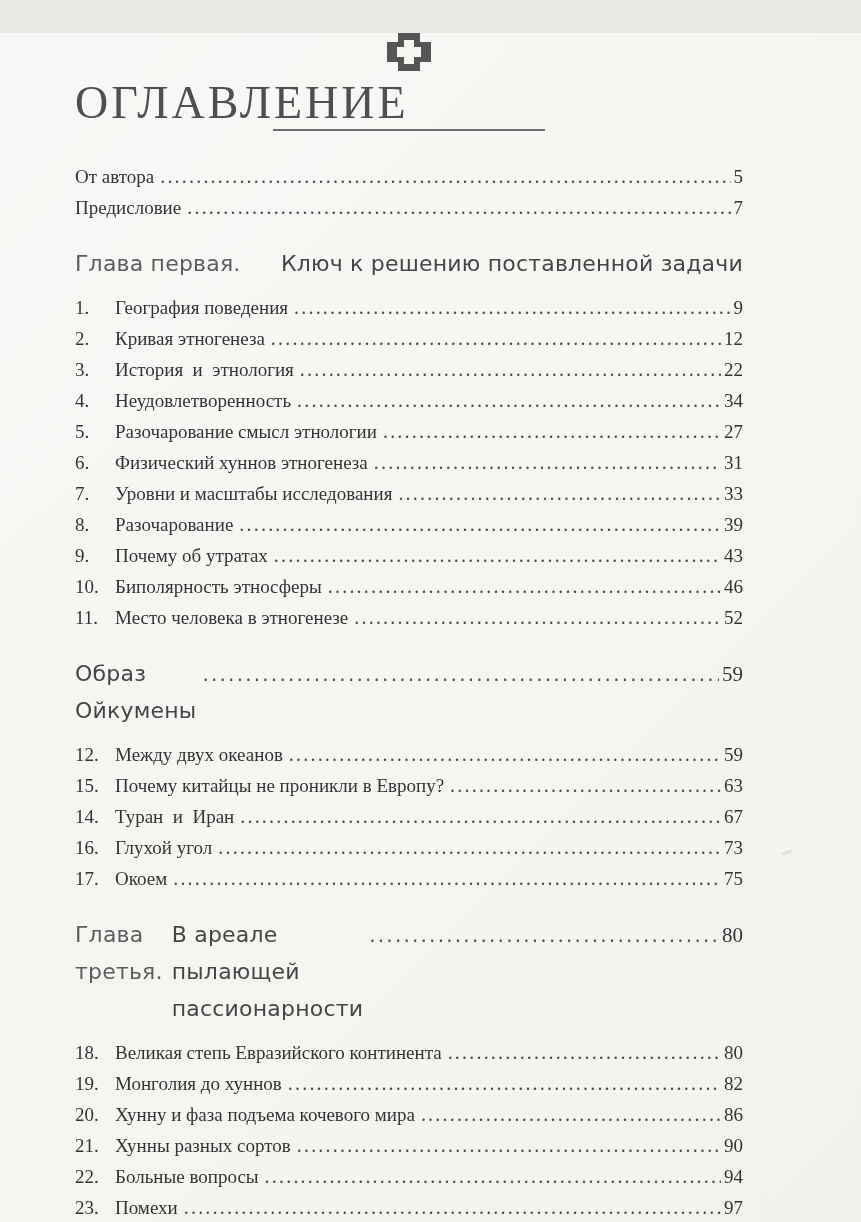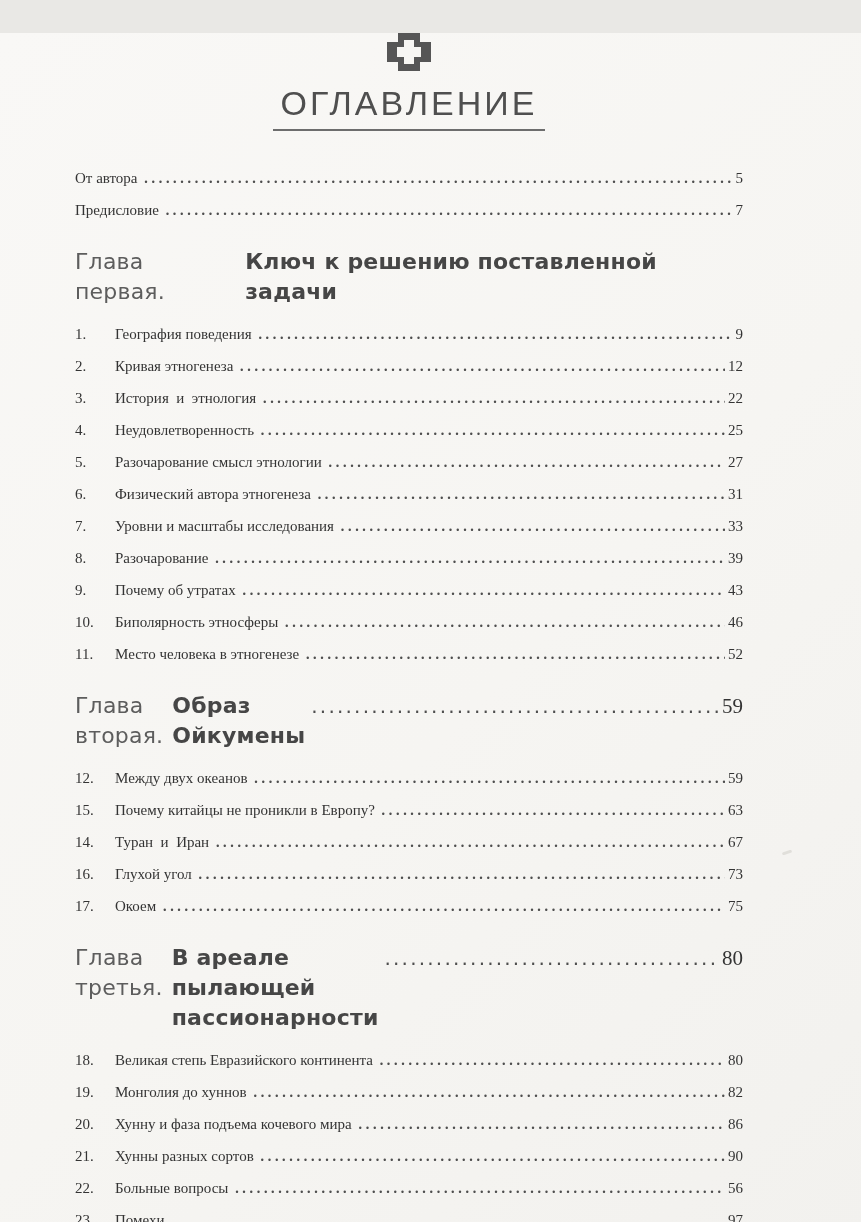--- a/index.html
+++ b/index.html
@@ -14,39 +14,39 @@
     width: 861px; height: 1222px;
     background: linear-gradient(135deg, #f9f8f6 0%, #f6f5f2 55%, #f2f1ee 100%);
     box-sizing: border-box;
     padding: 0 118px 0 75px;
     color: #343434;
   }
   
   .ornament { display: block; margin: 33px auto 0; width: 44px; height: 38px; }
   .toc-title {
     margin: 12px 0 0 0;
-    text-align: center;
-    font-family: Liberation Sans, sans-serif;
+    text-align: left;
+    font-family: Liberation Serif, serif;
     font-weight: 400;
-    font-size: 34px;
+    font-size: 46px;
     line-height: 40px;
     letter-spacing: 3px;
     color: #4f4f4f;
   }
   .title-rule {
     width: 272px; height: 2px;
     margin: 6px auto 0;
     background: #6d6d6d;
   }
   
   main { margin-top: 30px; }
   .row {
     display: flex;
     align-items: baseline;
-    font-size: 15px;
+    font-size: 19px;
     line-height: 30px;
     color: #343434;
   }
   .num { flex: 0 0 40px; }
   .title { white-space: pre; }
   .leader {
     flex: 1 1 auto;
     overflow: hidden;
     white-space: nowrap;
     margin: 0 3px 0 6px;
@@ -56,25 +56,25 @@
   .leader::after {
     content: "........................................................................................................................";
     letter-spacing: 2.2px;
   }
   .pg { flex: 0 0 auto; text-align: right; }
   
   .chapter { margin-top: 22px; }
   .chapter-heading {
     font-family: "DejaVu Sans", sans-serif;
     font-size: 22px;
-    line-height: 30px;
+    line-height: 37px;
     justify-content: space-between;
   }
   .ch-label { color: #5d5d5d; font-weight: 400; margin-right: 9px; letter-spacing: 0.2px; }
-  .ch-title { color: #464646; font-weight: 700; letter-spacing: 0.2px; }
+  .ch-title { color: #464646; font-weight: 400; letter-spacing: 0.2px; }
   .chapter-heading .pg { font-family: "Liberation Serif", serif; font-size: 21px; }
   .entries { margin-top: 10px; }
   
   .scan-artifact {
     position: absolute;
     left: 782px; top: 818px;
     width: 10px; height: 3px;
     background: #cfcec9;
     opacity: 0.55;
     transform: rotate(-18deg);
@@ -139,33 +139,33 @@
     <span class="num">3.</span>
     <span class="title">История  и  этнология</span>
     <span class="leader"></span>
     <span class="pg">22</span>
   </div>
 
   <div class="row">
     <span class="num">4.</span>
     <span class="title">Неудовлетворенность</span>
     <span class="leader"></span>
-    <span class="pg">25</span>
+    <span class="pg">34</span>
   </div>
 
   <div class="row">
     <span class="num">5.</span>
     <span class="title">Разочарование смысл этнологии</span>
     <span class="leader"></span>
     <span class="pg">27</span>
   </div>
 
   <div class="row">
     <span class="num">6.</span>
-    <span class="title">Физический автора этногенеза</span>
+    <span class="title">Физический хуннов этногенеза</span>
     <span class="leader"></span>
     <span class="pg">31</span>
   </div>
 
   <div class="row">
     <span class="num">7.</span>
     <span class="title">Уровни и масштабы исследования</span>
     <span class="leader"></span>
     <span class="pg">33</span>
   </div>
@@ -195,21 +195,20 @@
     <span class="num">11.</span>
     <span class="title">Место человека в этногенезе</span>
     <span class="leader"></span>
     <span class="pg">52</span>
   </div>
 </div>
   </section>
 
   <section class="chapter">
     <div class="row chapter-heading">
-      <span class="ch-label">Глава вторая.</span>
       <span class="ch-title">Образ Ойкумены</span>
       <span class="leader"></span>
       <span class="pg">59</span>
     </div>
     <div class="entries">
   <div class="row">
     <span class="num">12.</span>
     <span class="title">Между двух океанов</span>
     <span class="leader"></span>
     <span class="pg">59</span>
@@ -279,21 +278,21 @@
     <span class="num">21.</span>
     <span class="title">Хунны разных сортов</span>
     <span class="leader"></span>
     <span class="pg">90</span>
   </div>
 
   <div class="row">
     <span class="num">22.</span>
     <span class="title">Больные вопросы</span>
     <span class="leader"></span>
-    <span class="pg">56</span>
+    <span class="pg">94</span>
   </div>
 
   <div class="row">
     <span class="num">23.</span>
     <span class="title">Помехи</span>
     <span class="leader"></span>
     <span class="pg">97</span>
   </div>
 
   <div class="row">

